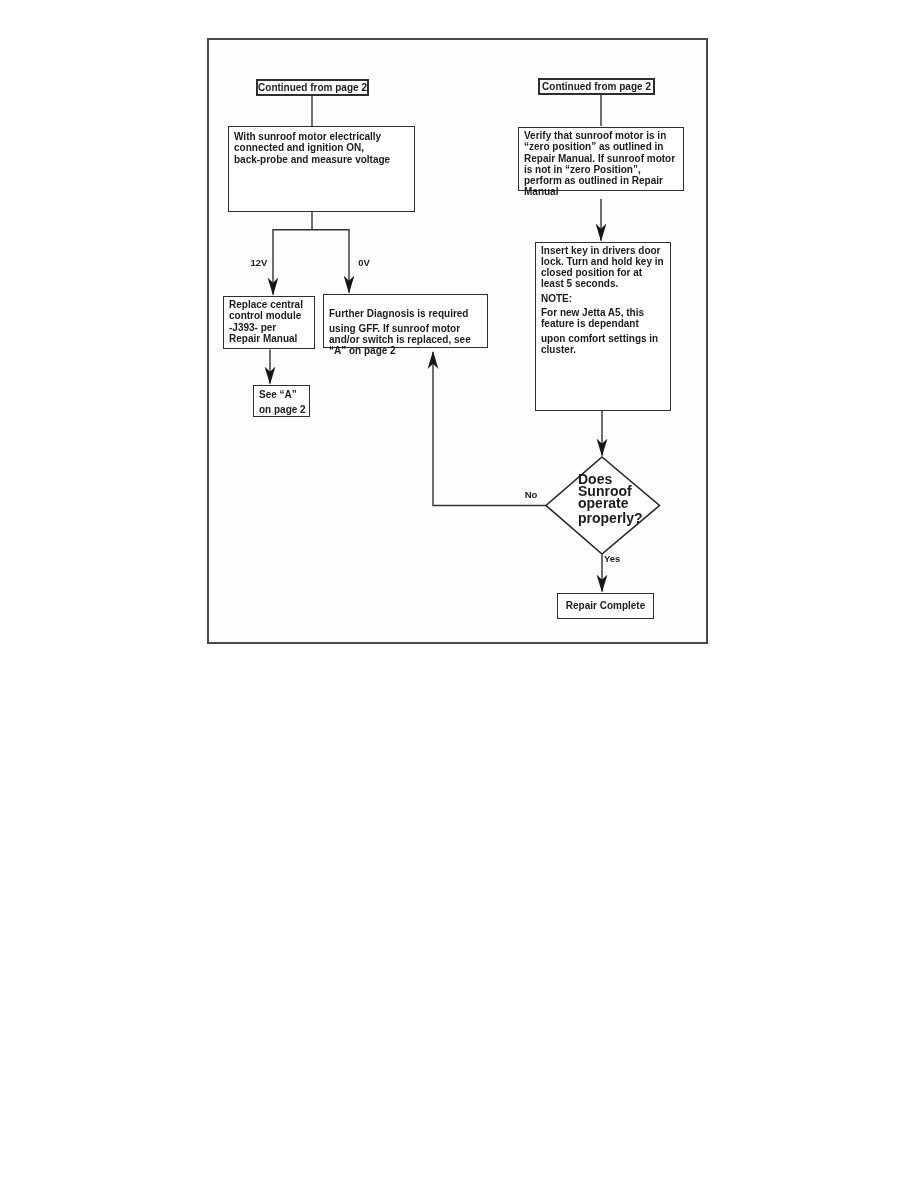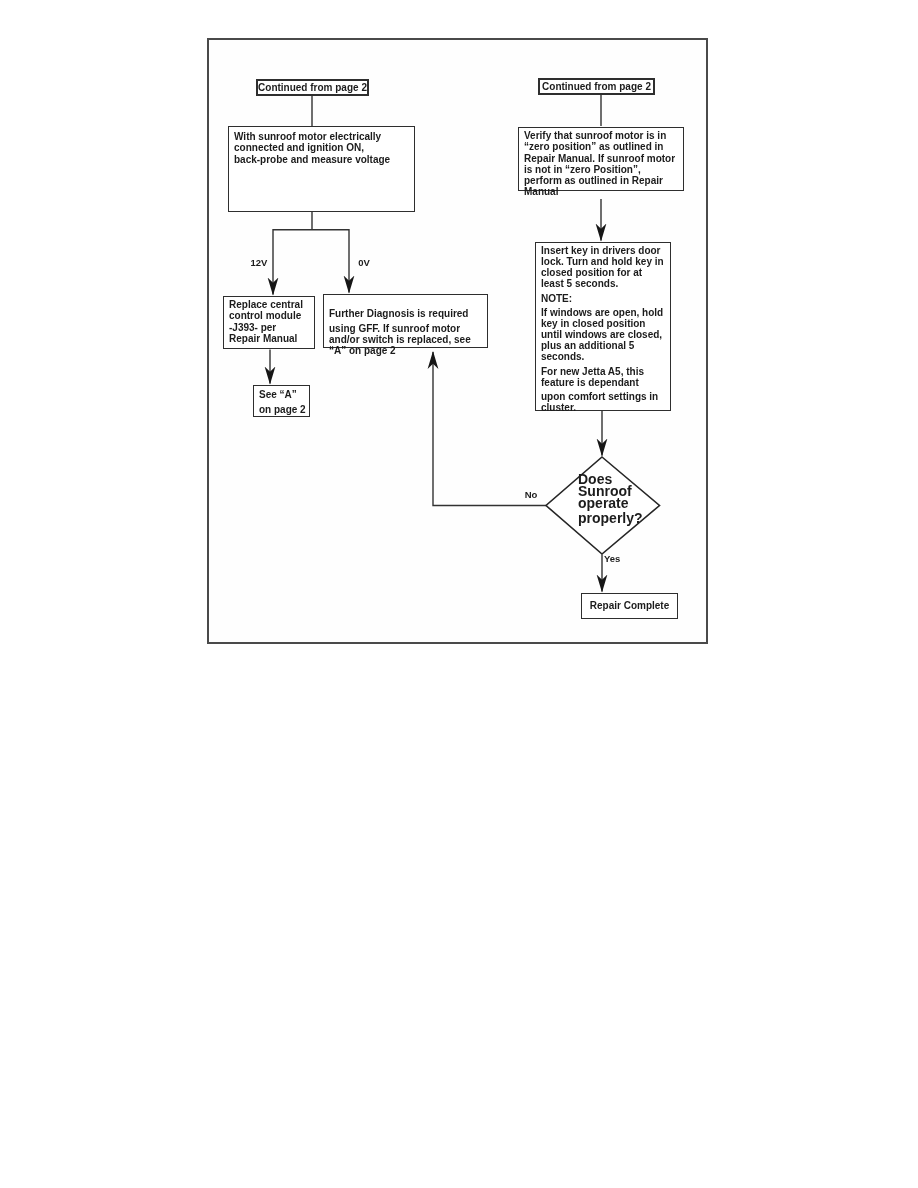--- a/index.html
+++ b/index.html
@@ -42,21 +42,20 @@
     display: flex;
     align-items: center;
     justify-content: center;
     text-align: center;
   }
   .center-box {
     display: flex;
     align-items: center;
     justify-content: center;
     text-align: center;
-    margin-left: 24px;
   }
   .flow-label {
     position: absolute;
     font-weight: bold;
     font-size: 9.5px;
     line-height: 11px;
     text-align: center;
     color: #1c1c1c;
     background: transparent;
   }
@@ -160,25 +159,20 @@
 perform as outlined in Repair
 Manual</p>
   </div>
 
   <div class="node" id="box-insert">
     <p>Insert key in drivers door
 lock. Turn and hold key in
 closed position for at
 least 5 seconds.</p>
     <p>NOTE:</p>
-    <p>If windows are open, hold
-key in closed position
-until windows are closed,
-plus an additional 5
-seconds.</p>
     <p>For new Jetta A5, this
 feature is dependant</p>
     <p>upon comfort settings in
 cluster.</p>
   </div>
 
   <div class="diamond-text">
     <p>Does
 Sunroof
 operate</p>

